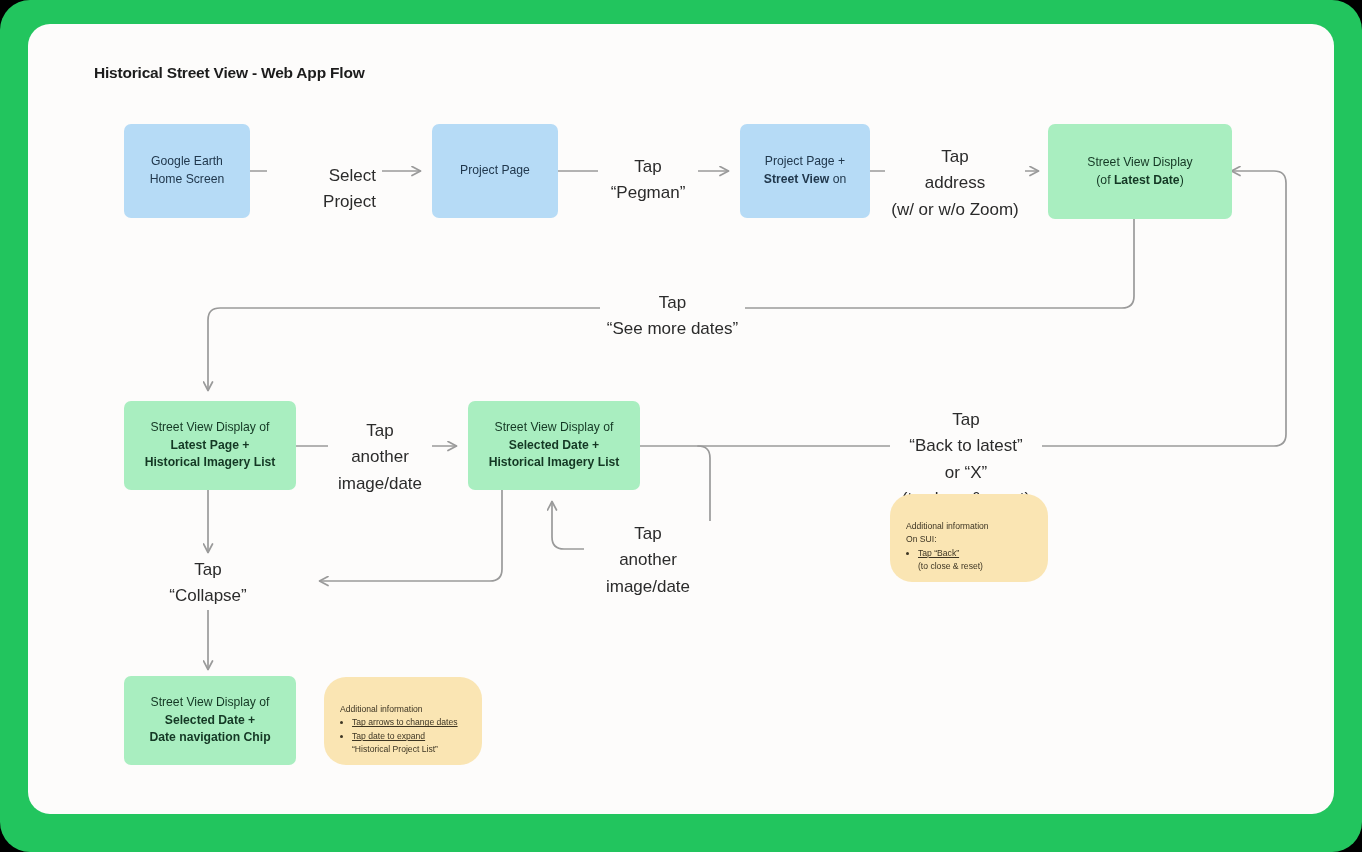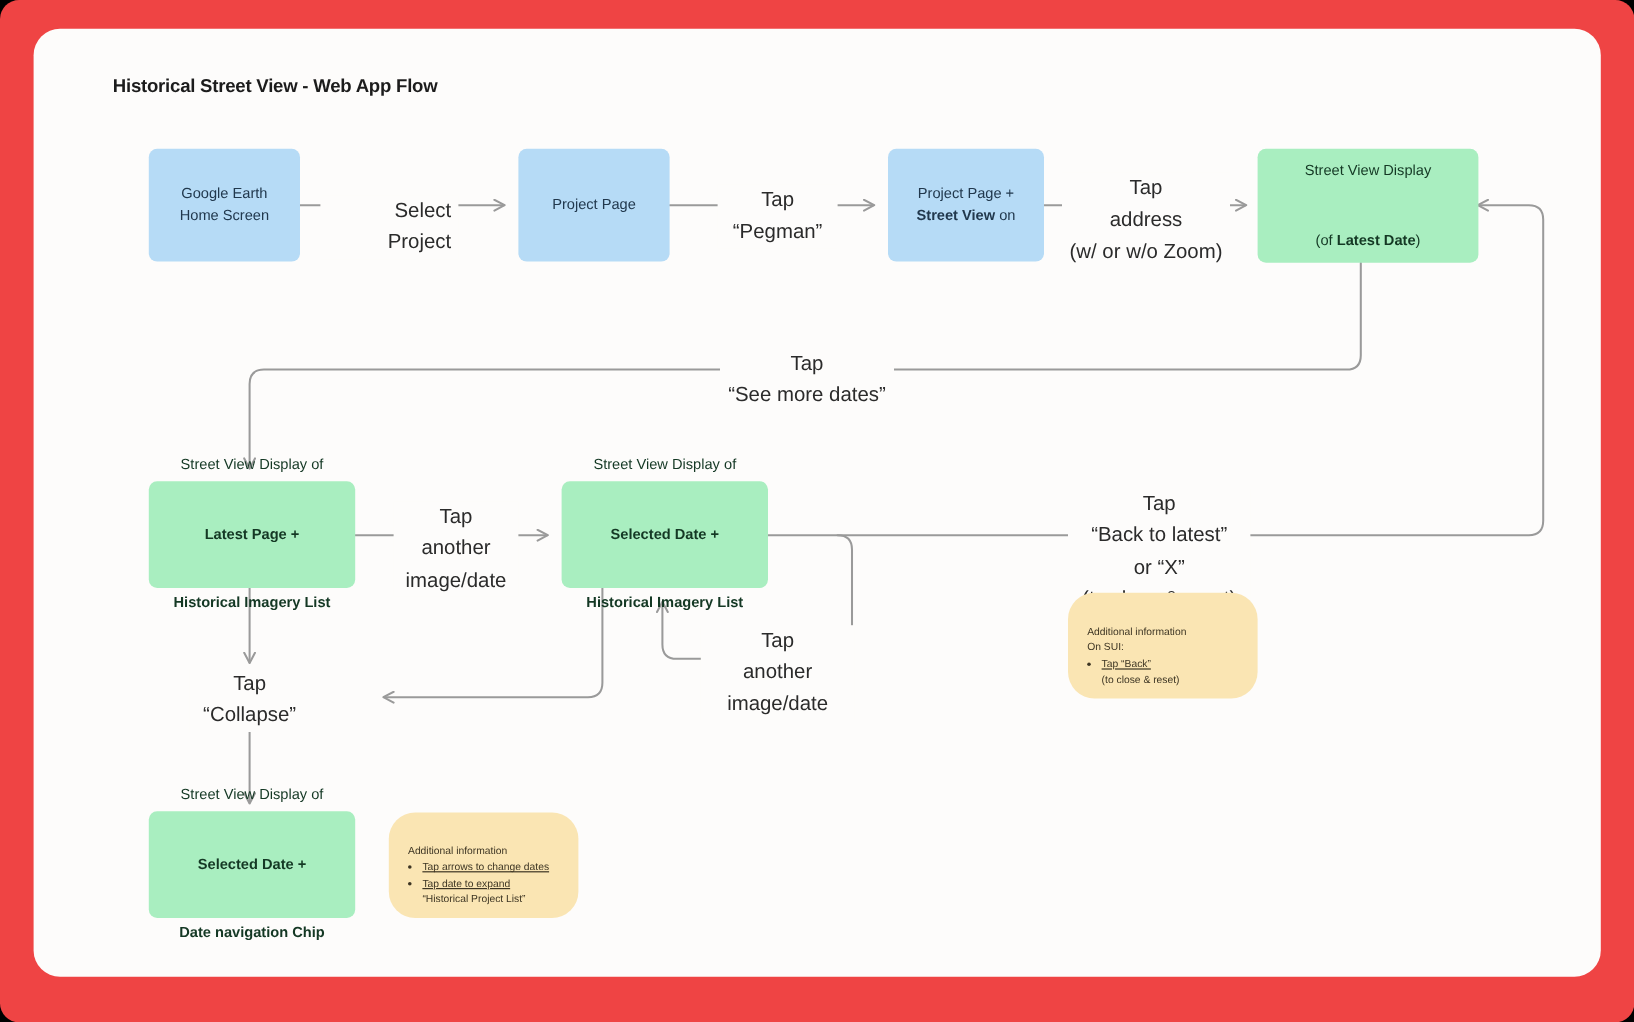--- a/index.html
+++ b/index.html
@@ -1,24 +1,24 @@
 <!DOCTYPE html>
 <html><head>
 <meta charset="utf-8">
 <style>
   html,body{margin:0;padding:0;background:#000;}
   body{width:1362px;height:852px;font-family:"Liberation Sans",sans-serif;}
-  #stage{position:relative;width:1362px;height:852px;background:#ef4444;border-radius:16px;overflow:hidden;}
+  #stage{position:relative;width:1362px;height:852px;background:#22c55e;border-radius:30px;overflow:hidden;}
   #card{position:absolute;left:28px;top:24px;width:1306px;height:790px;background:#fdfcfb;border-radius:22px;overflow:hidden;}
   #title{position:absolute;left:66px;top:40px;font-size:15.5px;font-weight:bold;color:#1c1c1c;letter-spacing:-0.2px;}
   svg#wires{position:absolute;left:0;top:0;width:1362px;height:852px;overflow:visible;}
   .node{position:absolute;box-sizing:border-box;display:flex;flex-direction:column;align-items:center;justify-content:center;
         border-radius:7px;text-align:center;line-height:1.45;font-size:12.2px;}
   .blue{background:#b6dbf6;color:#21384d;}
-  .green{background:#a9eec0;color:#143824;gap:40px;}
+  .green{background:#a9eec0;color:#143824;}
   .note{position:absolute;box-sizing:border-box;background:#fae5b3;border-radius:22px;color:#3d3523;
         font-size:8.6px;line-height:1.55;padding:26px 16px;}
   .note ul{margin:0;padding-left:12px;}
   .note li{margin:0;text-decoration:underline;}
   .note .sub{padding-left:12px;display:block;}
   .lbl{position:absolute;text-align:center;font-size:17px;line-height:1.55;color:#2b2b2b;
        background:#fdfcfb;padding:0 6px;box-sizing:border-box;}
   .b{font-weight:bold;}
 </style>
 </head>

